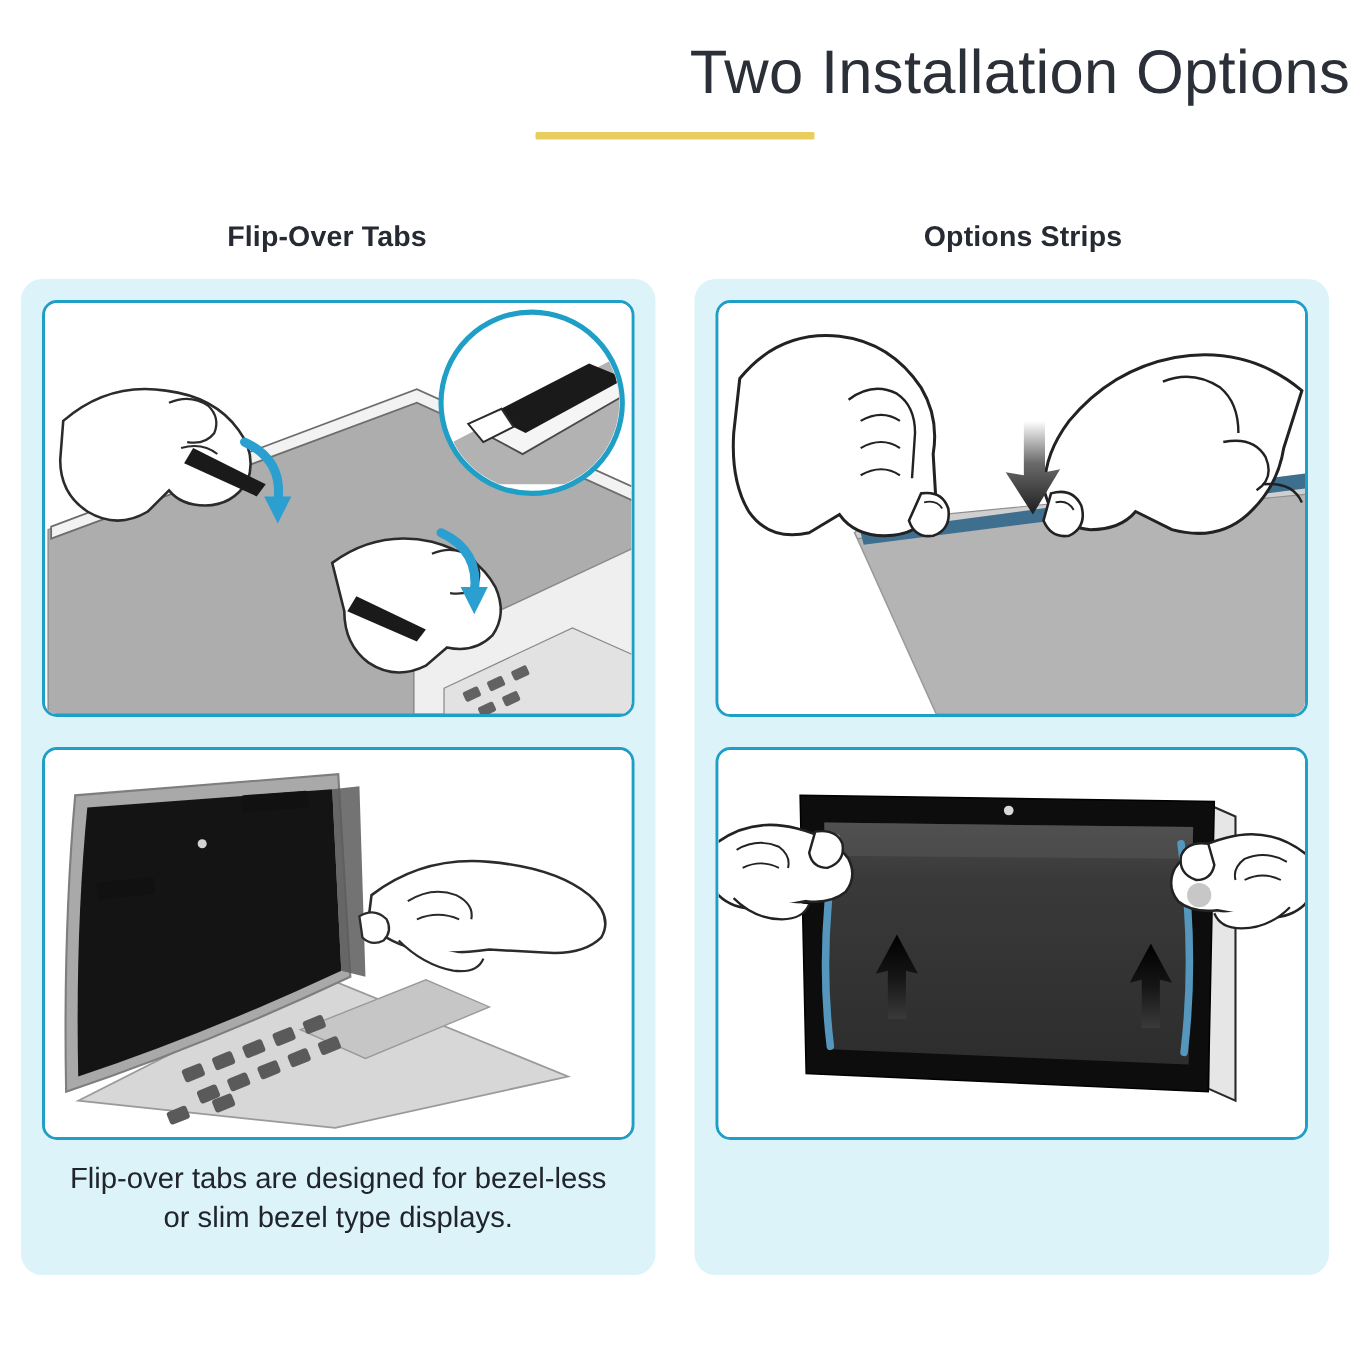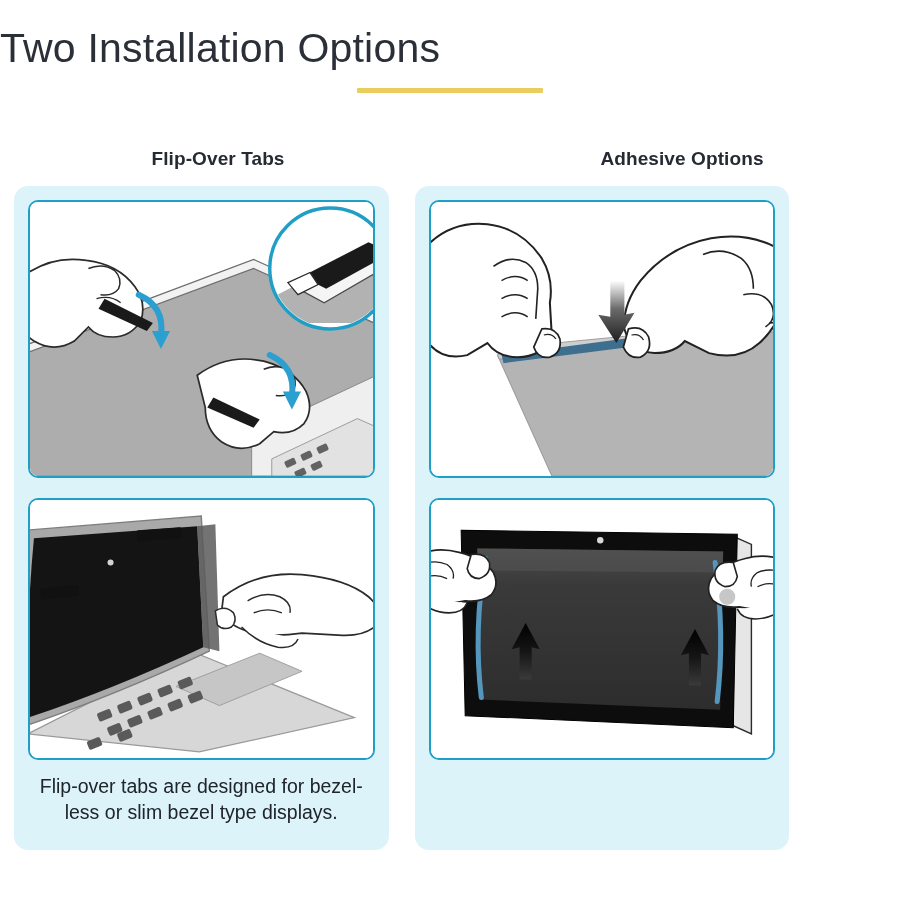--- a/index.html
+++ b/index.html
@@ -19,21 +19,21 @@
     height: 900px;
     background: #ffffff;
   }
 
   
   .header {
     position: absolute;
     left: 0;
     top: 26px;
     width: 900px;
-    text-align: left;
+    text-align: right;
   }
   .page-title {
     font-family: "Liberation Sans", sans-serif;
     font-size: 41px;
     font-weight: 400;
     color: #2b2f38;
     letter-spacing: 0.2px;
     line-height: 1.1;
   }
   .title-rule {
@@ -62,21 +62,21 @@
     letter-spacing: 0.1px;
   }
   .col-heading.left  { padding-right: 14px; }
   .col-heading.right { padding-left: 14px; }
 
   
   .panels {
     position: absolute;
     left: 14px;
     top: 186px;
-    width: 775px;
+    width: 872px;
     display: flex;
     gap: 26px;
   }
   .panel {
     flex: 1 1 0;
     background: #ddf3fa;
     border-radius: 14px;
     padding: 14px 14px 10px 14px;
     box-sizing: border-box;
   }
@@ -104,21 +104,21 @@
 
 <div class="page">
 
   <div class="header">
     <div class="page-title">Two Installation Options</div>
     <div class="title-rule"></div>
   </div>
 
   <div class="col-headings">
     <div class="col-heading left">Flip-Over Tabs</div>
-    <div class="col-heading right">Adhesive Options</div>
+    <div class="col-heading right">Options Strips</div>
   </div>
 
   <div class="panels">
 
     <div class="panel">
 
       <div class="img-card top">
         <svg class="art" viewBox="0 0 400 272" preserveAspectRatio="xMidYMid slice">
           <rect x="0" y="0" width="400" height="272" fill="#ffffff"></rect>
 

